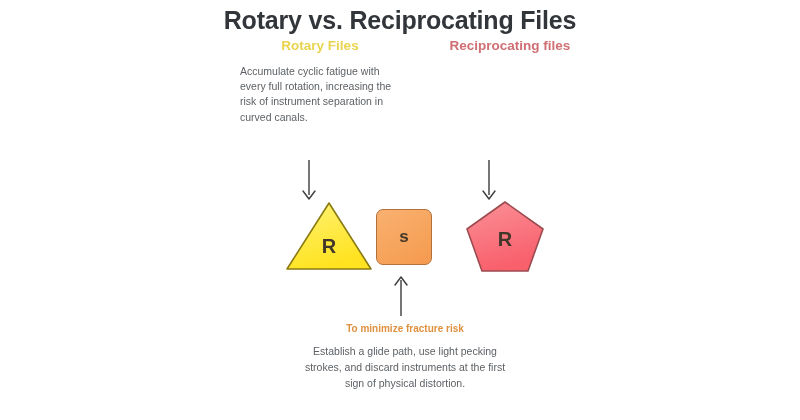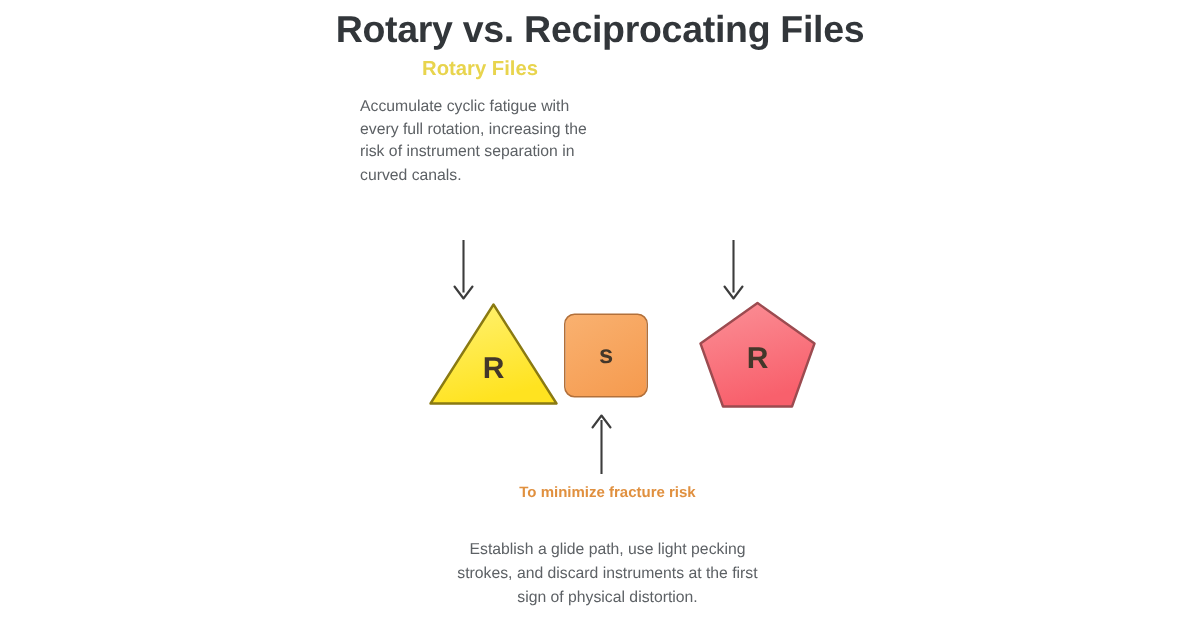--- a/index.html
+++ b/index.html
@@ -128,40 +128,41 @@
     width: 210px;
     text-align: center;
   }
   .bottom-head {
     font-size: 10px;
     font-weight: bold;
     color: #e0903f;
     line-height: 1.3;
   }
   .bottom-body {
-    margin-top: 24px;
+    margin-top: 9px;
     font-size: 10.5px;
     line-height: 1.5;
     color: #5d6165;
     padding: 0 2px;
   }
 </style>
 </head>
 <body>
 
 <div id="canvas">
 
   <div class="title">Rotary vs. Reciprocating Files</div>
 
   <div class="col col-left">
     <div class="col-head rotary">Rotary Files</div>
     <div class="col-body">Accumulate cyclic fatigue with every full rotation, increasing the risk of instrument separation in curved canals.</div>
   </div>
 
   <div class="col col-right">
+    <div class="col-head recip">Reciprocating files</div>
   </div>
 
   <div class="arrow arrow-down-left">
     <svg width="22" height="44" viewBox="0 0 22 44">
       <line x1="11" y1="0" x2="11" y2="35" stroke="#3c3c3c" stroke-width="1.4"></line>
       <polyline points="5,31 11,39 17,31" fill="none" stroke="#3c3c3c" stroke-width="1.4" stroke-linecap="round" stroke-linejoin="round"></polyline>
     </svg>
   </div>
 
   <div class="arrow arrow-down-right">

